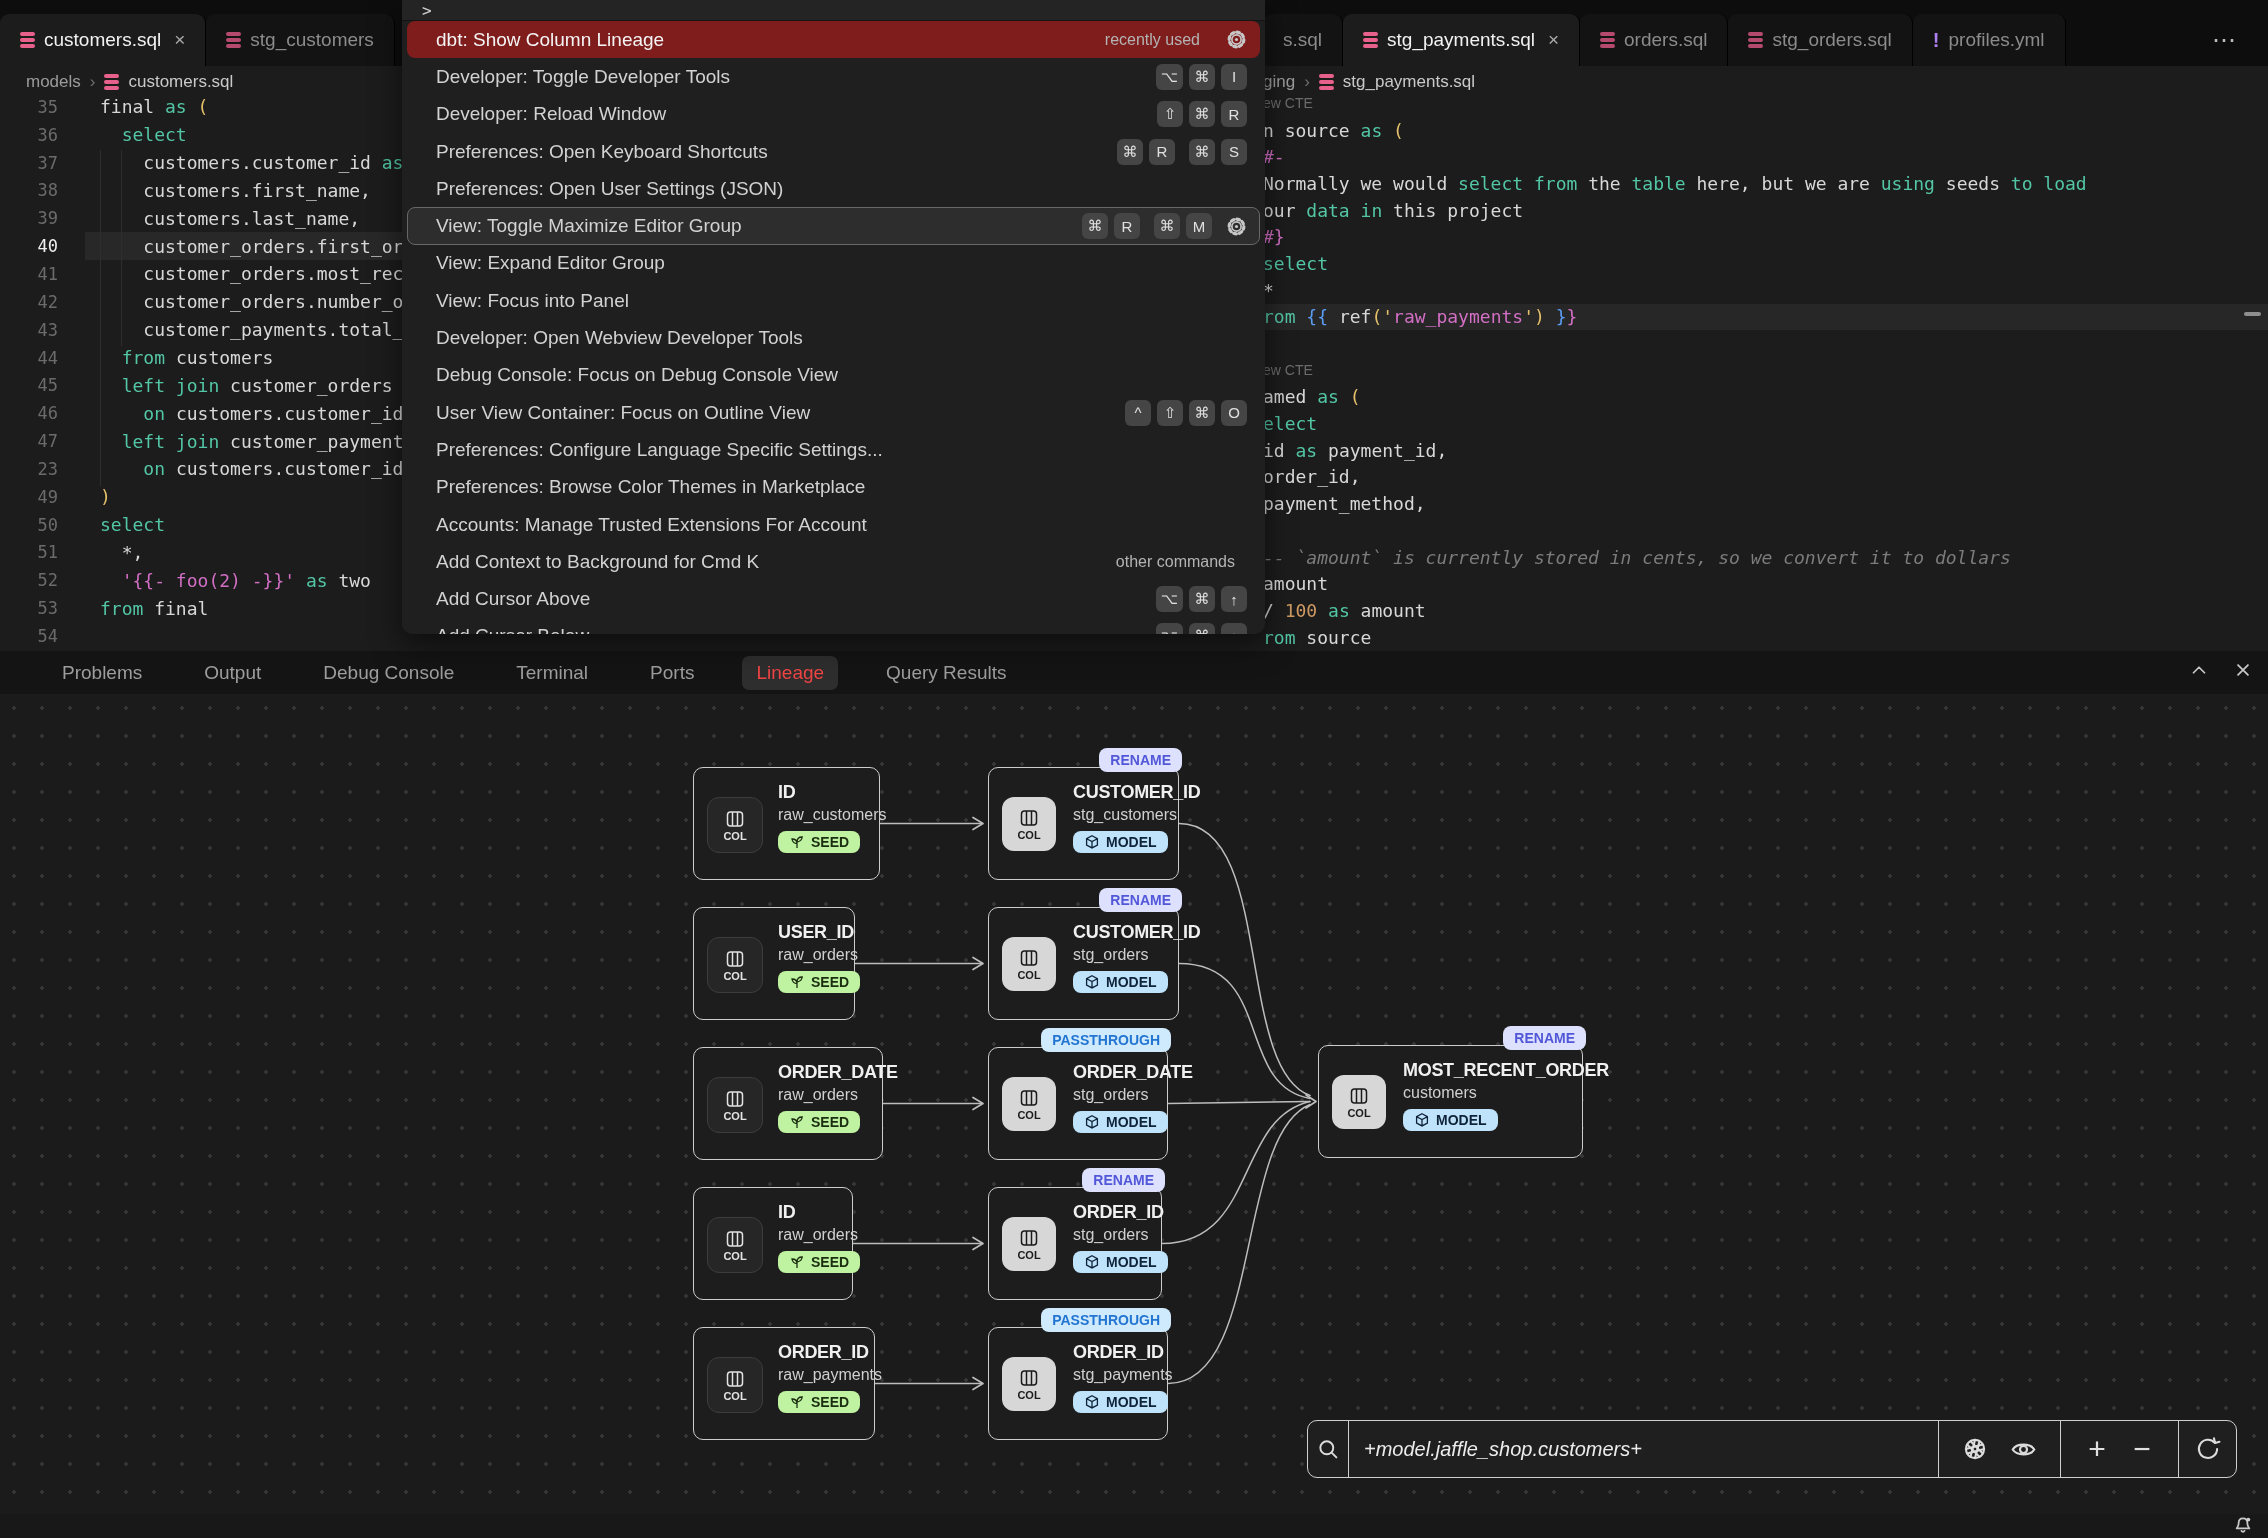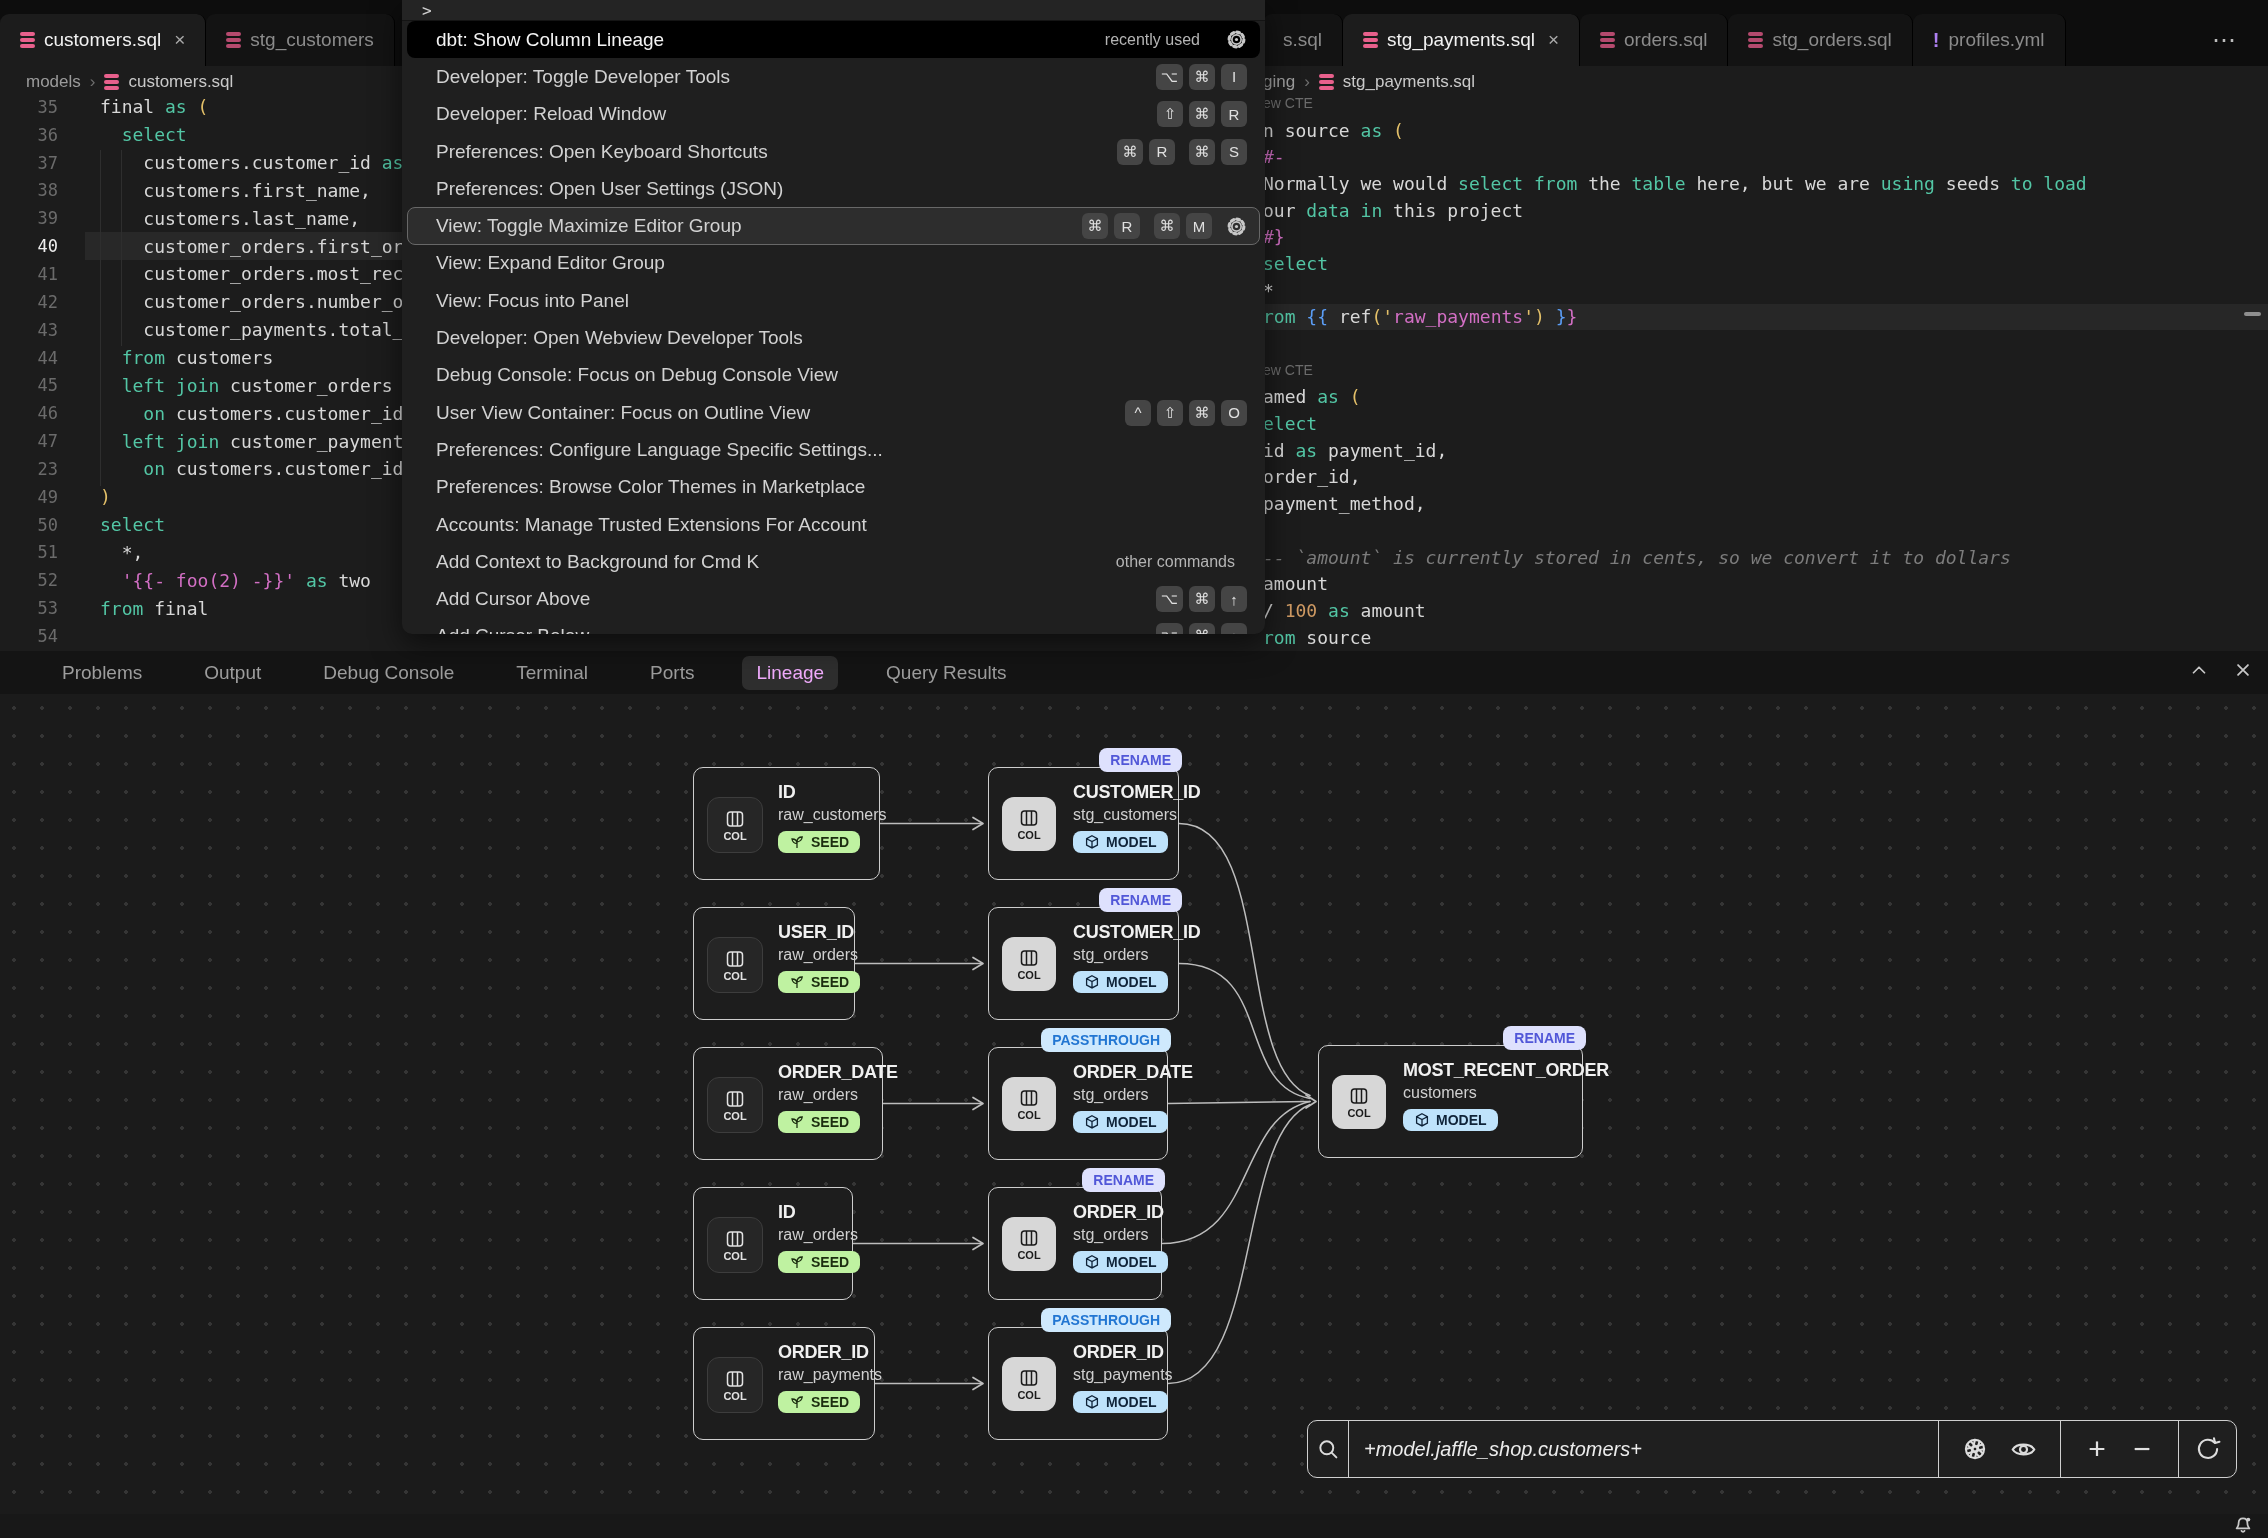--- a/index.html
+++ b/index.html
@@ -41,34 +41,34 @@
   #ruler-dash{position:absolute;left:2244px;top:246px;width:17px;height:4px;border-radius:2px;background:#8f8f8f;}
   .tk-d{color:#d8d8d8}.tk-k{color:#53c6a5}.tk-y{color:#e3c069}.tk-j{color:#d26fc4}
   .tk-b{color:#5b9df5}.tk-o{color:#cf9a63}.tk-c{color:#7c7c7c;font-style:italic}.tk-g{color:#6c6c6c}
   
   #palette{position:absolute;left:402px;top:0;width:863px;height:634px;background:#1f1f1f;
            border-radius:0 0 10px 10px;box-shadow:0 10px 30px rgba(0,0,0,.55);overflow:hidden;z-index:40;}
   #palette-input{height:20px;background:#242424;border-bottom:1px solid #141414;
                  font-family:"DejaVu Sans Mono",monospace;color:#cfcfcf;font-size:16px;padding-left:20px;display:flex;align-items:flex-end;}
   .prow{height:37.3px;margin:0 5px;border-radius:8px;display:flex;align-items:center;
         padding:0 12px 0 28px;font-size:19px;color:#d2d2d2;border:1px solid transparent;box-sizing:border-box;cursor:pointer;}
-  .prow.selected{background:#000000;color:#f4f4f4;}
+  .prow.selected{background:#7f1d1d;color:#f4f4f4;}
   .prow.focused{background:#2d2d2d;border-color:#686868;}
   .prow .spacer{flex:1;}
   .prow .rlabel{font-size:16px;color:#b4b4b4;margin-right:12px;}
   .kgroup{display:flex;gap:6px;margin-left:14px;}
   .key{min-width:26px;height:26px;padding:0 5px;box-sizing:border-box;border-radius:6px;background:#454545;
        color:#e0e0e0;font-size:15px;display:flex;align-items:center;justify-content:center;}
   .gearwrap{margin-left:14px;display:flex;align-items:center;}
   svg.ic{stroke:#c8c8c8;fill:none;stroke-width:1.6;stroke-linecap:round;stroke-linejoin:round;}
   
   #panel-header{position:absolute;left:0;top:651px;width:2268px;height:43px;background:#141414;
                 display:flex;align-items:center;gap:34px;padding-left:48px;box-sizing:border-box;}
   .ptab{font-size:19px;color:#9d9d9d;cursor:pointer;padding:6px 14px;border-radius:7px;white-space:nowrap;}
-  .ptab.active{background:#2e2e2e;color:#f0abfc;}
+  .ptab.active{background:#2e2e2e;color:#ef4444;}
   #panel-icons{position:absolute;right:14px;top:8px;display:flex;gap:22px;}
   
   #canvas{position:absolute;left:0;top:694px;width:2268px;height:820px;background:#1b1b1b;
           background-image:radial-gradient(#353535 1.6px,transparent 1.7px);background-size:28px 28px;}
   #edges{position:absolute;left:0;top:0;z-index:1;}
   .node{position:absolute;background:#1d1d1d;border:1.4px solid #cdcdcd;border-radius:10px;z-index:2;box-sizing:border-box;cursor:pointer;}
   .chip{position:absolute;left:13px;top:29px;width:54px;height:54px;border-radius:12px;display:flex;flex-direction:column;
         align-items:center;justify-content:center;gap:1px;font-size:11px;font-weight:bold;}
   .chip.dark{background:#262626;border:1px solid #3d3d3d;color:#e3e3e3;}
   .chip.light{background:#d7d7d7;color:#1a1a1a;}

